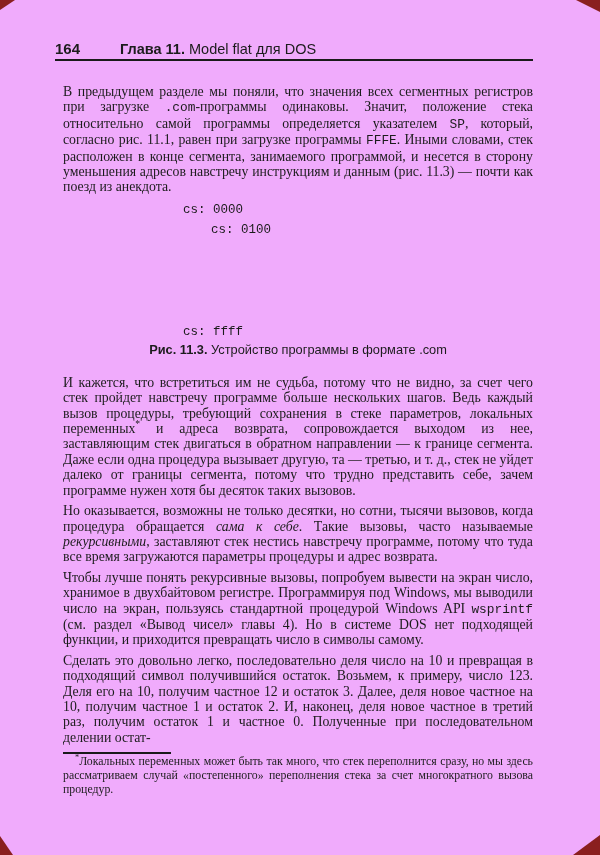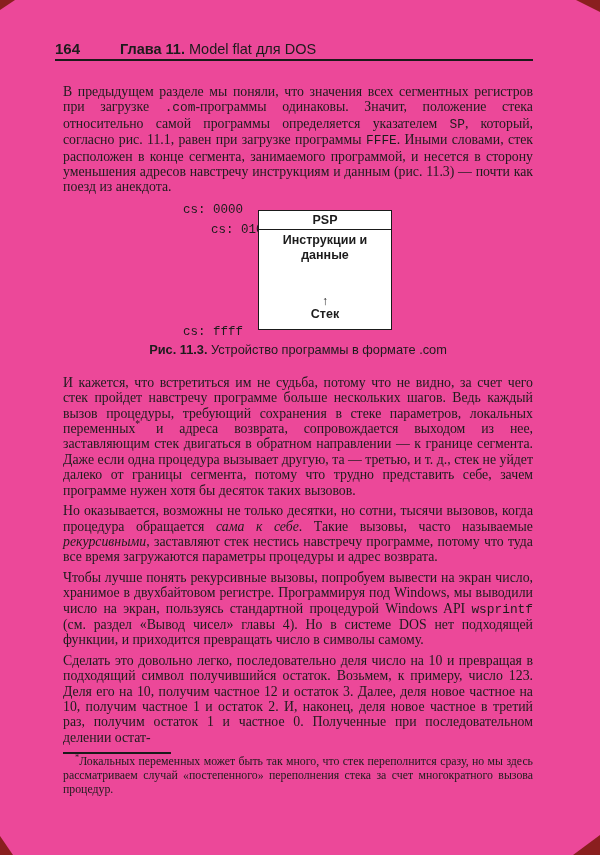--- a/index.html
+++ b/index.html
@@ -1,19 +1,19 @@
 <!DOCTYPE html>
 <html lang="ru" style="--corner-color: #8a1f1f; --ink: #1c1c1c;"><head>
 <meta charset="utf-8">
 <style>
   :root { --corner-color:#8a1f1f; --ink:#1c1c1c; }
   * { margin:0; padding:0; box-sizing:border-box; }
   html,body { background:#ffffff; }
   .page {
-    position:relative; width:600px; height:855px; background:#ec4899;
+    position:relative; width:600px; height:855px; background:#f0abfc;
     overflow:hidden; color:var(--ink);
     font-family:"Liberation Serif", serif;
   }
   
   .corner { position:absolute; width:0; height:0; }
   .corner.tl { top:0; left:0; border-top:10px solid var(--corner-color); border-right:15px solid transparent; }
   .corner.tr { top:0; right:0; border-top:12px solid var(--corner-color); border-left:24px solid transparent; }
   .corner.bl { bottom:0; left:0; border-bottom:19px solid var(--corner-color); border-right:13px solid transparent; }
   .corner.br { bottom:0; right:0; border-bottom:20px solid var(--corner-color); border-left:27px solid transparent; }
 
@@ -96,28 +96,20 @@
 
     <div id="paras-before">
         <p class="para"><span>В предыдущем разделе мы поняли, что значения всех сегментных регистров при загрузке </span><span class="seg-code">.com</span><span>-программы одинаковы. Значит, положение стека относительно самой программы определяется указателем </span><span class="seg-code">SP</span><span>, который, согласно рис. 11.1, равен при загрузке программы </span><span class="seg-code">FFFE</span><span>. Иными словами, стек расположен в конце сегмента, занимаемого программой, и несется в сторону уменьшения адресов навстречу инструкциям и данным (рис. 11.3) — почти как поезд из анекдота.</span></p>
       </div>
 
     <div class="figure-block">
       <div class="fig-canvas">
         <div class="cs-label l0">cs: 0000</div>
         <div class="cs-label l1">cs: 0100</div>
         <div class="cs-label l2">cs: ffff</div>
-        <div class="membox">
-          <div class="psp">PSP</div>
-          <div class="instr">Инструкции и данные</div>
-          <div class="stackblock">
-            <span class="arrow">↑</span>
-            <span class="stacklbl">Стек</span>
-          </div>
-        </div>
       </div>
       <div class="figcaption">
         <b>Рис. 11.3.</b><span> Устройство программы в формате .com</span>
       </div>
     </div>
 
     <div id="paras-after" class="after-figure">
         <p class="para"><span>И кажется, что встретиться им не судьба, потому что не видно, за счет чего стек пройдет навстречу программе больше нескольких шагов. Ведь каждый вызов процедуры, требующий сохранения в стеке параметров, локальных переменных</span><span class="seg-sup">*</span><span> и адреса возврата, сопровождается выходом из нее, заставляющим стек двигаться в обратном направлении — к границе сегмента. Даже если одна процедура вызывает другую, та — третью, и т. д., стек не уйдет далеко от границы сегмента, потому что трудно представить себе, зачем программе нужен хотя бы десяток таких вызовов.</span></p>
         <p class="para"><span>Но оказывается, возможны не только десятки, но сотни, тысячи вызовов, когда процедура обращается </span><span class="seg-italic">сама к себе</span><span>. Такие вызовы, часто называемые </span><span class="seg-italic">рекурсивными</span><span>, заставляют стек нестись навстречу программе, потому что туда все время загружаются параметры процедуры и адрес возврата.</span></p>
         <p class="para"><span>Чтобы лучше понять рекурсивные вызовы, попробуем вывести на экран число, хранимое в двухбайтовом регистре. Программируя под Windows, мы выводили число на экран, пользуясь стандартной процедурой Windows API </span><span class="seg-code">wsprintf</span><span> (см. раздел «Вывод чисел» главы 4). Но в системе DOS нет подходящей функции, и приходится превращать число в символы самому.</span></p>

